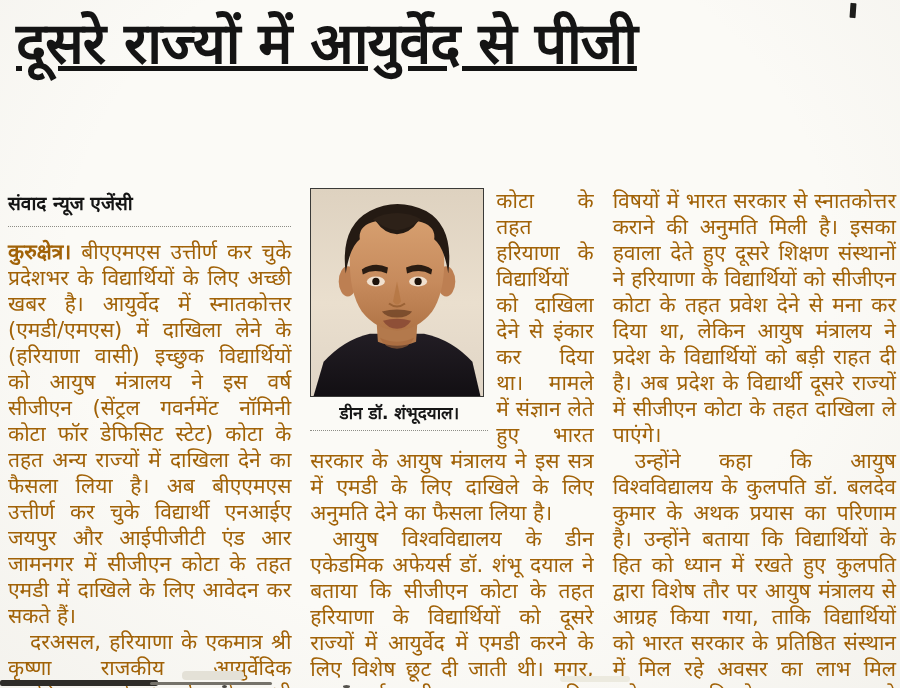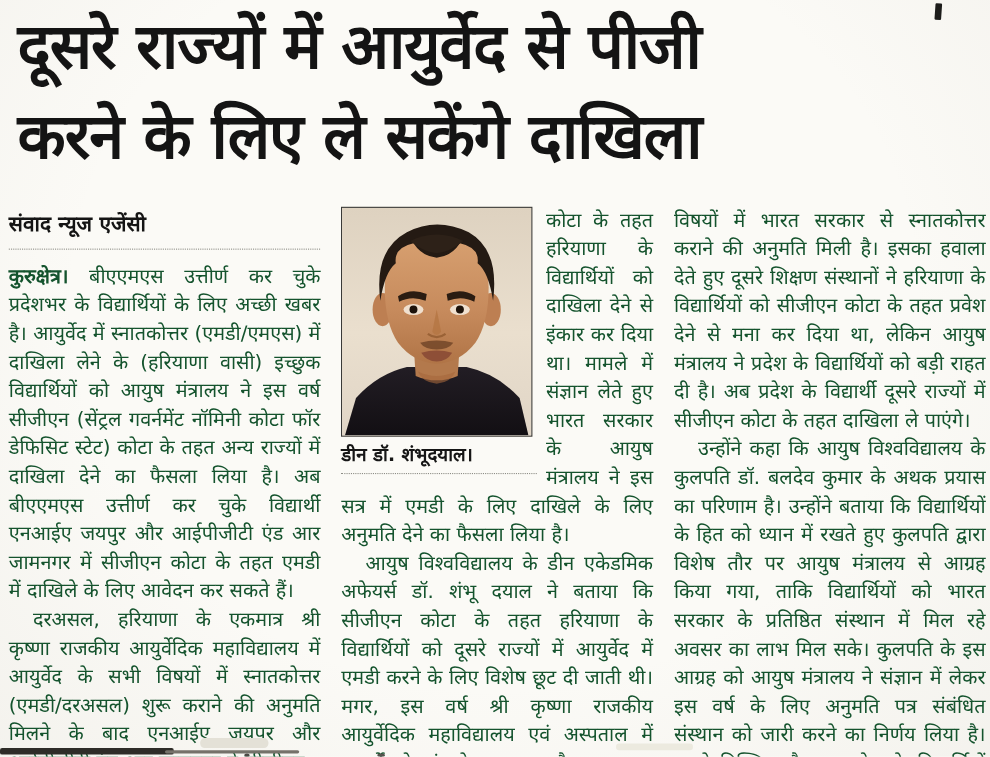--- a/index.html
+++ b/index.html
@@ -17,33 +17,33 @@
       radial-gradient(ellipse at 50% 40%, rgba(255,255,255,0) 60%, rgba(180,175,160,0.10) 100%);
   }
 
   
   .headline{
     position:absolute;left:16px;top:2px;width:876px;
     font-weight:700;color:#141414;
     font-size:57px;line-height:82px;
     letter-spacing:-1px;
   }
-  .headline .hl-line{white-space:nowrap;}
+  .headline .hl-line{white-space:nowrap;text-decoration:underline;}
 
   
   .body-row{
     position:absolute;left:8px;top:188px;width:888px;height:484px;
     display:flex;gap:19px;
   }
   .col{width:289px;flex:0 0 aupx;flex-basis:289px;}
   .col p{
     margin:0;
-    font-size:18px;line-height:26px;
+    font-size:21px;line-height:26px;
     text-align:justify;text-justify:inter-word;
-    color:#14532d;
+    color:#a16207;
   }
   .col p + p{text-indent:22px;}
   .bold{font-weight:700;margin-top:42px;}
 
   
   .byline{
     font-size:19px;font-weight:700;color:#141414;
     padding:2px 0 10px 0;margin-bottom:12px;
     border-bottom:1px dotted #8d8d86;
   }
@@ -51,21 +51,21 @@
   
   .photo-wrap{
     float:left;width:178px;margin:0 8px 0 0;
   }
   .photo-frame{
     width:174px;height:209px;border:1.5px solid #3a3a38;
     background:#efe7db;box-sizing:border-box;overflow:hidden;
   }
   .photo-frame svg{display:block;width:100%;height:100%;}
   .photo-caption{
-    display:block;text-align:left;
+    display:block;text-align:center;
     font-size:17px;font-weight:700;color:#161616;
     padding:4px 0 6px 0;
     border-bottom:1px dotted #8d8d86;
     margin-bottom:2px;
   }
   .col-mid p.wrapped{margin-bottom:0;}
 
   
   .artifact{position:absolute;pointer-events:none;}
   .art-top-right{left:850px;top:3px;width:6px;height:15px;background:#1d1d1b;transform:rotate(4deg);border-radius:1px;}
@@ -76,21 +76,20 @@
   .art-smudge-1{left:182px;top:671px;width:62px;height:9px;background:#e4e1d7;border-radius:4px;}
   .art-smudge-2{left:560px;top:676px;width:70px;height:6px;background:#eceadf;border-radius:3px;}
 </style>
 </head>
 <body>
 
 <div class="paper-tone"></div>
 
 <div class="headline">
   <div class="hl-line">दूसरे राज्यों में आयुर्वेद से पीजी</div>
-  <div class="hl-line">करने के लिए ले सकेंगे दाखिला</div>
 </div>
 
 <div class="body-row">
 
   <div class="col">
     <div class="byline">संवाद न्यूज एजेंसी</div>
     <p><span class="bold">कुरुक्षेत्र।</span><span> बीएएमएस उत्तीर्ण कर चुके प्रदेशभर के विद्यार्थियों के लिए अच्छी खबर है। आयुर्वेद में स्नातकोत्तर (एमडी/एमएस) में दाखिला लेने के (हरियाणा वासी) इच्छुक विद्यार्थियों को आयुष मंत्रालय ने इस वर्ष सीजीएन (सेंट्रल गवर्नमेंट नॉमिनी कोटा फॉर डेफिसिट स्टेट) कोटा के तहत अन्य राज्यों में दाखिला देने का फैसला लिया है। अब बीएएमएस उत्तीर्ण कर चुके विद्यार्थी एनआईए जयपुर और आईपीजीटी एंड आर जामनगर में सीजीएन कोटा के तहत एमडी में दाखिले के लिए आवेदन कर सकते हैं।</span></p>
     <p>दरअसल, हरियाणा के एकमात्र श्री कृष्णा राजकीय आयुर्वेदिक महाविद्यालय में आयुर्वेद के सभी विषयों में स्नातकोत्तर (एमडी/दरअसल) शुरू कराने की अनुमति मिलने के बाद एनआईए जयपुर और आईपीजीटी एंड आर जामनगर ने सीजीएन</p>
   </div>
 

